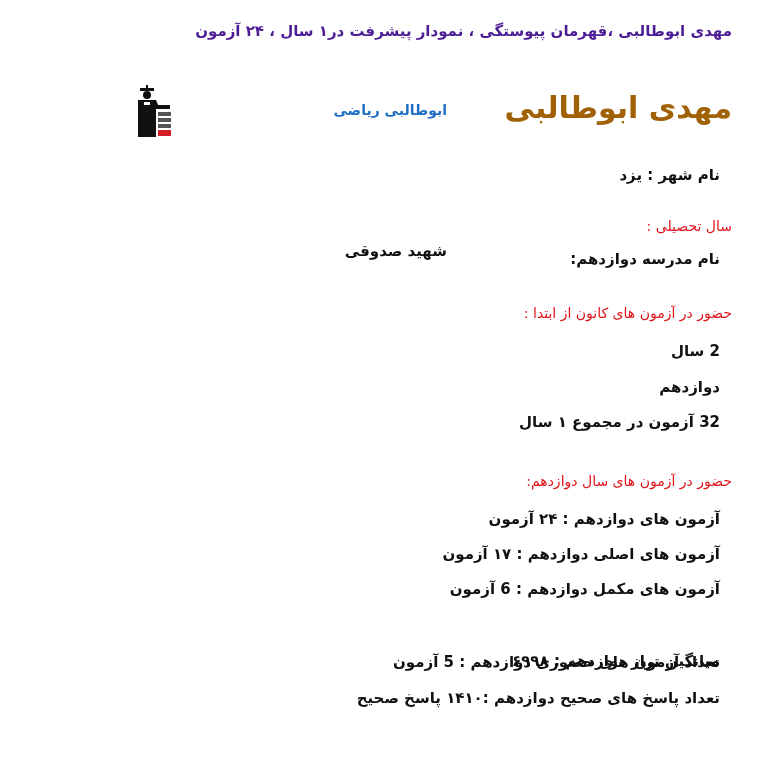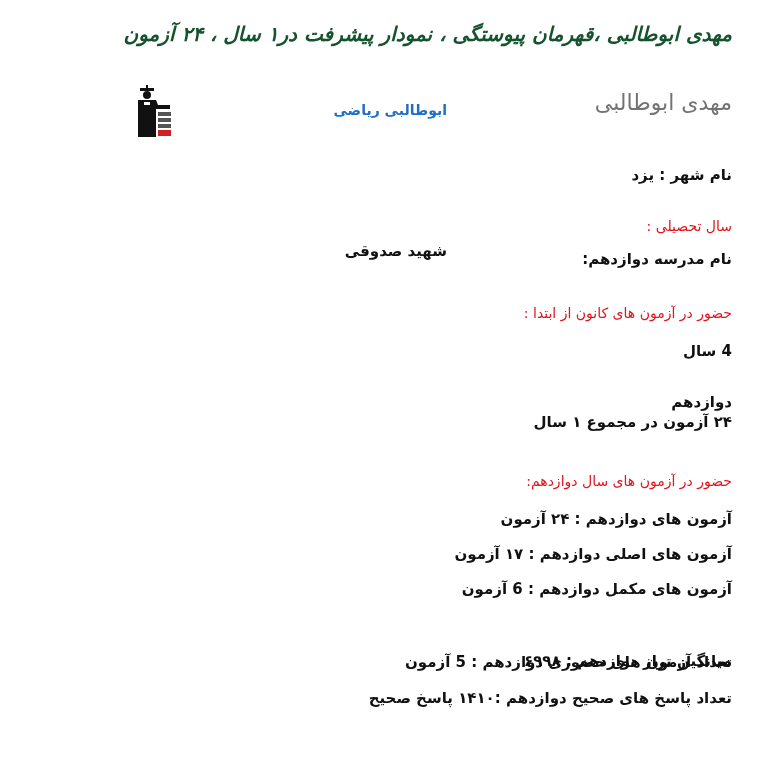--- a/index.html
+++ b/index.html
@@ -12,50 +12,49 @@
       height: 766px;
       position: relative;
       overflow: hidden;
       font-family: "DejaVu Sans", sans-serif;
       direction: rtl;
     }
     .abs { position: absolute; white-space: nowrap; }
     .headline {
       right: 27px;
       top: 22px;
-      color: #14532d;
+      color: #4c1d95;
       font-weight: bold;
-      font-size: 20px;
-      font-style: italic;
+      font-size: 15px;
     }
     .name-title {
       right: 27px;
       top: 90px;
-      color: #737373;
-      font-weight: normal;
-      font-size: 22px;
+      color: #a16207;
+      font-weight: bold;
+      font-size: 30px;
     }
     .grade-label {
       right: 312px;
       top: 102px;
       color: #1f6fc4;
       font-weight: bold;
       font-size: 14px;
     }
     .logo {
       left: 134px;
       top: 85px;
       width: 40px;
       height: 58px;
     }
     .line-bold {
       color: #111111;
       font-weight: bold;
       font-size: 15px;
-      right: 27px;
+      right: 39px;
     }
     .line-red {
       color: #e0141b;
       font-size: 14px;
       right: 27px;
     }
     .school-value {
       right: 312px;
       color: #111111;
       font-weight: bold;
@@ -88,23 +87,23 @@
     <rect x="24" y="45" width="13" height="6" fill="#d21f26"></rect>
   </svg>
 </div>
 
 <div class="abs line-bold" style="top:166px;">نام شهر : یزد</div>
 <div class="abs line-red" style="top:218px;">سال تحصیلی :</div>
 <div class="abs line-bold" style="top:242px;margin-top:8px;">نام مدرسه دوازدهم:</div>
 <div class="abs school-value" style="top:242px;">شهید صدوقی</div>
 
 <div class="abs line-red" style="top:305px;">حضور در آزمون های کانون از ابتدا :</div>
-<div class="abs line-bold" style="top:342px;">4 سال</div>
-<div class="abs line-bold" style="top:378px;margin-top:15px;">دوازدهم</div>
-<div class="abs line-bold" style="top:413px;">۲۴ آزمون در مجموع ۱ سال</div>
+<div class="abs line-bold" style="top:342px;">2 سال</div>
+<div class="abs line-bold" style="top:378px;">دوازدهم</div>
+<div class="abs line-bold" style="top:413px;">32 آزمون در مجموع ۱ سال</div>
 
 <div class="abs line-red" style="top:473px;">حضور در آزمون های سال دوازدهم:</div>
 <div class="abs line-bold" style="top:510px;">آزمون های دوازدهم : ۲۴ آزمون</div>
 <div class="abs line-bold" style="top:545px;">آزمون های اصلی دوازدهم : ۱۷ آزمون</div>
 <div class="abs line-bold" style="top:580px;">آزمون های مکمل دوازدهم : 6 آزمون</div>
 <div class="abs line-bold" style="top:617px;margin-top:35px;">میانگین تراز دوازدهم : ۶۹۹۸</div>
 <div class="abs line-bold" style="top:653px;">تعداد آزمون های حضوری دوازدهم : 5 آزمون</div>
 <div class="abs line-bold" style="top:689px;">تعداد پاسخ های صحیح دوازدهم :۱۴۱۰ پاسخ صحیح</div>
 
 </body></html>

